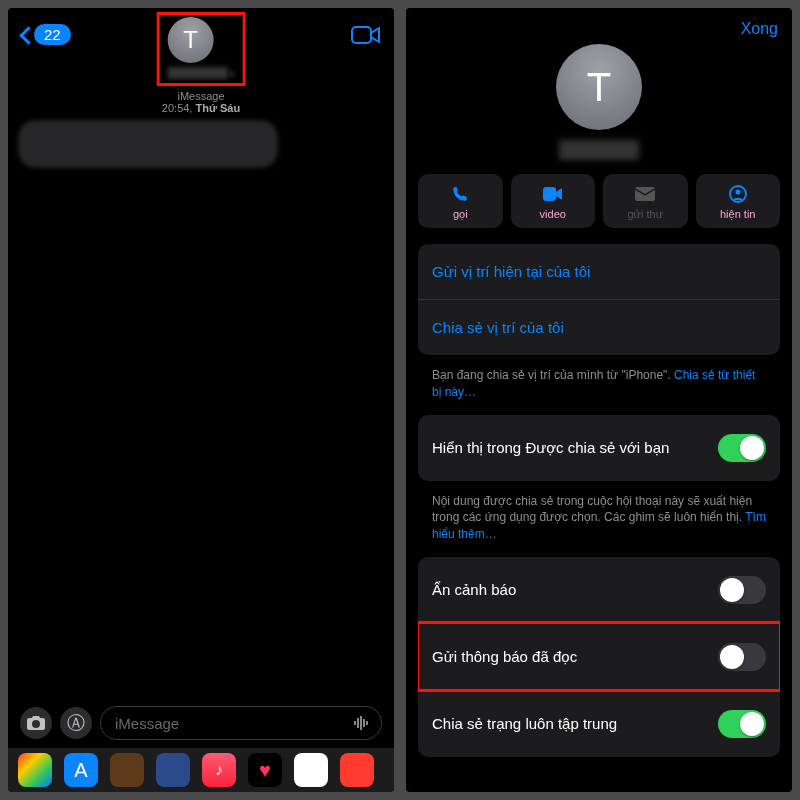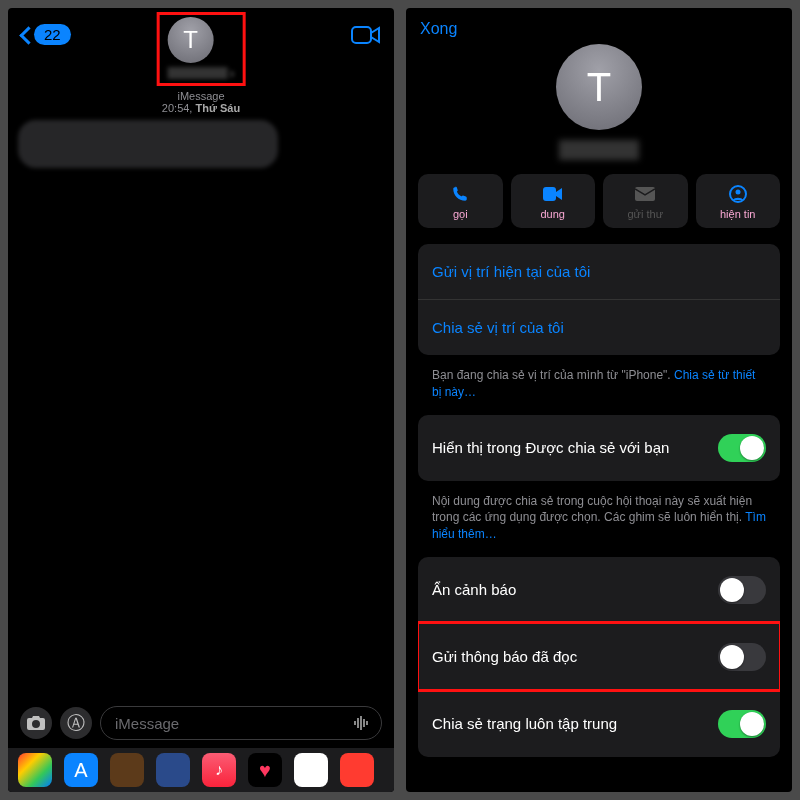--- a/index.html
+++ b/index.html
@@ -46,21 +46,21 @@
     content:"";
     position:absolute;
     width: 10px; height: 10px;
     border-left: 3px solid #0a84ff;
     border-bottom: 3px solid #0a84ff;
     transform: rotate(45deg);
     top: 4px; left: 2px;
   }
   .badge {
     background:#0a84ff;
-    color:#000000;
+    color:#ffffff;
     border-radius: 14px;
     padding: 2px 10px;
     font-size: 15px;
     font-weight: 500;
   }
   .avatar-block {
     position: absolute;
     left: 50%;
     transform: translateX(-50%);
     top: 4px;
@@ -168,21 +168,21 @@
   .a-mem2{background:#2a4a8a;border-radius:50%;}
   .a-music{background:linear-gradient(180deg,#fb5c74,#fa233b);display:flex;align-items:center;justify-content:center;color:#fff;}
   .a-fitness{background:#000;display:flex;align-items:center;justify-content:center;}
   .a-fitness span{color:#ff375f;font-size:20px;}
   .a-maps{background:#fff;border-radius:50%;position:relative;}
   .a-red{background:#ff3b30;border-radius:50%;}
 
   
   .detail-header {
     display:flex;
-    justify-content:flex-start;
+    justify-content:flex-end;
     padding:12px 14px 6px 14px;
   }
   .done {
     color:#0a84ff;
     font-size:16px;
     font-weight:500;
   }
   .detail-content {
     padding: 0 12px 12px 12px;
     flex:1;
@@ -348,21 +348,21 @@
           </div>
         <div class="lbl">gọi</div>
       </div>
       <div class="action-btn">
         <div class="icn">
             <svg width="20" height="14" viewBox="0 0 20 14" fill="#0a84ff">
               <rect x="0" y="0" width="13" height="14" rx="3"></rect>
               <path d="M13 5l6-4v12l-6-4z"></path>
             </svg>
           </div>
-        <div class="lbl">dung</div>
+        <div class="lbl">video</div>
       </div>
       <div class="action-btn disabled">
         <div class="icn">
             <svg width="20" height="14" viewBox="0 0 20 14" fill="#555">
               <rect x="0" y="0" width="20" height="14" rx="2"></rect>
               <path d="M0 2l10 6 10-6" stroke="#1c1c1e" stroke-width="1.5" fill="none"></path>
             </svg>
           </div>
         <div class="lbl">gửi thư</div>
       </div>

